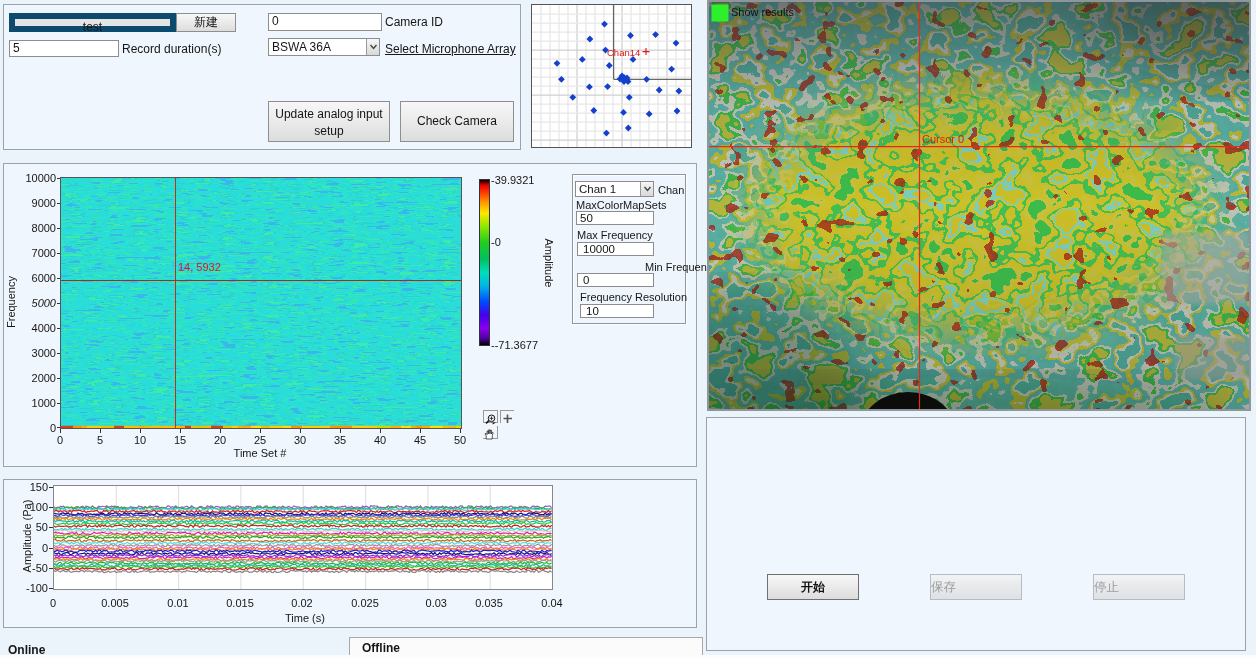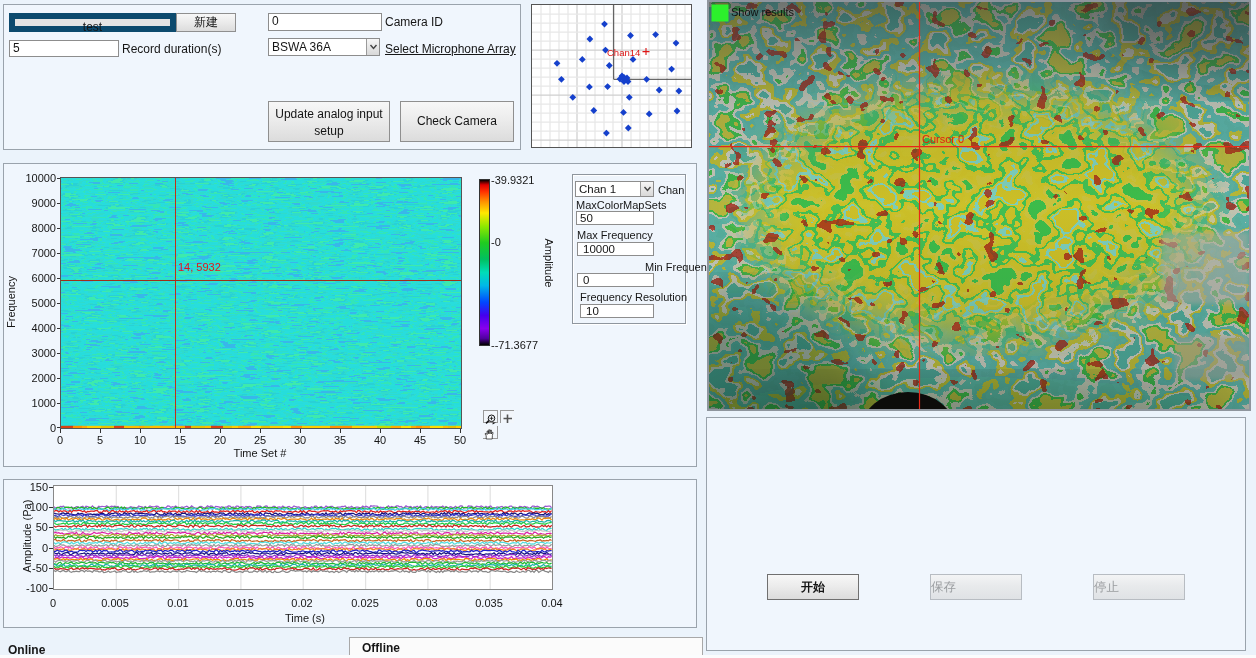--- a/index.html
+++ b/index.html
@@ -103,21 +103,21 @@
 </svg>
 </div>
 
 <div class="panel" style="left:3px;top:163px;width:694px;height:304px;"></div>
 
 <div class="lbl11" style="left:0px;top:172px;width:56px;text-align:right;">10000</div>
 <div class="lbl11" style="left:0px;top:197px;width:56px;text-align:right;">9000</div>
 <div class="lbl11" style="left:0px;top:222px;width:56px;text-align:right;">8000</div>
 <div class="lbl11" style="left:0px;top:247px;width:56px;text-align:right;">7000</div>
 <div class="lbl11" style="left:0px;top:272px;width:56px;text-align:right;">6000</div>
-<div class="lbl11" style="left:0px;top:297px;width:56px;text-align:right;">5000</div>
+<div class="lbl11" style="left:0px;top:297px;width:56px;text-align:right;font-style:italic;">5000</div>
 <div class="lbl11" style="left:0px;top:322px;width:56px;text-align:right;">4000</div>
 <div class="lbl11" style="left:0px;top:347px;width:56px;text-align:right;">3000</div>
 <div class="lbl11" style="left:0px;top:372px;width:56px;text-align:right;">2000</div>
 <div class="lbl11" style="left:0px;top:397px;width:56px;text-align:right;">1000</div>
 <div class="lbl11" style="left:0px;top:422px;width:56px;text-align:right;">0</div>
 <div class="abs" style="left:57px;top:178px;width:4px;height:1px;background:#333;"></div>
 <div class="abs" style="left:57px;top:203px;width:4px;height:1px;background:#333;"></div>
 <div class="abs" style="left:57px;top:228px;width:4px;height:1px;background:#333;"></div>
 <div class="abs" style="left:57px;top:253px;width:4px;height:1px;background:#333;"></div>
 <div class="abs" style="left:57px;top:278px;width:4px;height:1px;background:#333;"></div>
@@ -310,21 +310,21 @@
 <polyline points="0.0,81.9 1.6,83.3 3.2,82.8 4.8,83.4 6.4,82.4 8.0,82.9 9.6,82.9 11.2,83.2 12.8,83.7 14.4,83.7 16.0,82.5 17.6,82.0 19.2,83.5 20.8,83.2 22.4,82.7 24.0,82.3 25.6,83.4 27.2,82.2 28.8,81.9 30.4,83.0 32.0,82.0 33.6,83.1 35.2,82.4 36.8,82.2 38.4,82.7 40.0,82.7 41.6,83.1 43.2,82.8 44.8,83.2 46.4,82.6 48.0,84.0 49.6,83.7 51.2,84.0 52.8,82.9 54.4,82.7 56.0,83.4 57.6,82.2 59.2,82.6 60.8,81.8 62.4,83.3 64.0,84.0 65.6,83.7 67.2,83.4 68.8,82.3 70.4,83.3 72.0,83.9 73.6,82.6 75.2,83.2 76.8,82.3 78.4,83.8 80.0,83.4 81.6,84.1 83.2,83.3 84.8,83.0 86.4,82.2 88.0,82.0 89.6,82.8 91.2,83.2 92.8,82.7 94.4,82.9 96.0,83.9 97.6,83.5 99.2,82.7 100.8,82.0 102.4,82.1 104.0,83.9 105.6,82.0 107.2,83.1 108.8,82.3 110.4,83.4 112.0,83.4 113.6,83.7 115.2,82.2 116.8,82.9 118.4,81.8 120.0,83.1 121.6,83.8 123.2,83.7 124.8,83.3 126.4,83.2 128.0,82.8 129.6,83.4 131.2,82.6 132.8,82.1 134.4,81.8 136.0,82.0 137.6,83.4 139.2,82.1 140.8,83.2 142.4,82.0 144.0,82.0 145.6,84.0 147.2,82.6 148.8,84.0 150.4,83.9 152.0,82.2 153.6,82.4 155.2,83.5 156.8,82.3 158.4,83.2 160.0,82.8 161.6,83.4 163.2,82.7 164.8,83.2 166.4,82.5 168.0,83.0 169.6,82.1 171.2,81.8 172.8,83.8 174.4,83.2 176.0,82.7 177.6,84.0 179.2,84.0 180.8,84.1 182.4,83.9 184.0,83.4 185.6,82.5 187.2,83.1 188.8,83.7 190.4,83.7 192.0,82.0 193.6,83.2 195.2,82.0 196.8,81.8 198.4,81.9 200.0,82.1 201.6,83.5 203.2,82.3 204.8,83.9 206.4,81.9 208.0,83.9 209.6,83.3 211.2,82.7 212.8,82.2 214.4,83.5 216.0,83.7 217.6,83.8 219.2,83.0 220.8,83.8 222.4,82.1 224.0,82.3 225.6,82.0 227.2,81.8 228.8,83.1 230.4,83.1 232.0,83.8 233.6,82.9 235.2,82.8 236.8,82.6 238.4,81.8 240.0,83.4 241.6,82.4 243.2,83.6 244.8,83.5 246.4,83.4 248.0,83.9 249.6,82.8 251.2,82.1 252.8,82.6 254.4,82.4 256.0,83.6 257.6,83.9 259.2,81.8 260.8,84.0 262.4,84.1 264.0,83.6 265.6,82.2 267.2,83.7 268.8,83.9 270.4,83.6 272.0,82.7 273.6,82.9 275.2,82.1 276.8,82.3 278.4,83.4 280.0,83.0 281.6,83.8 283.2,82.9 284.8,82.0 286.4,83.6 288.0,83.3 289.6,81.8 291.2,82.1 292.8,82.9 294.4,82.3 296.0,83.7 297.6,83.5 299.2,83.7 300.8,83.4 302.4,82.1 304.0,82.6 305.6,83.8 307.2,82.1 308.8,82.4 310.4,83.5 312.0,82.0 313.6,83.7 315.2,84.0 316.8,82.6 318.4,83.1 320.0,83.5 321.6,81.9 323.2,83.9 324.8,83.1 326.4,83.8 328.0,82.9 329.6,82.9 331.2,84.0 332.8,83.5 334.4,83.9 336.0,82.6 337.6,82.4 339.2,83.1 340.8,83.4 342.4,83.2 344.0,82.7 345.6,82.9 347.2,83.0 348.8,83.1 350.4,82.5 352.0,82.6 353.6,81.9 355.2,83.6 356.8,84.0 358.4,84.0 360.0,83.5 361.6,84.0 363.2,83.9 364.8,83.6 366.4,82.7 368.0,82.4 369.6,83.2 371.2,83.9 372.8,82.4 374.4,82.0 376.0,83.5 377.6,83.6 379.2,82.3 380.8,83.3 382.4,83.4 384.0,82.7 385.6,82.4 387.2,83.9 388.8,82.9 390.4,82.5 392.0,83.0 393.6,83.4 395.2,82.0 396.8,83.6 398.4,83.4 400.0,84.0 401.6,83.7 403.2,82.0 404.8,83.8 406.4,84.1 408.0,83.0 409.6,83.3 411.2,83.7 412.8,83.5 414.4,83.9 416.0,82.5 417.6,82.1 419.2,82.7 420.8,81.8 422.4,82.7 424.0,83.0 425.6,83.5 427.2,83.9 428.8,82.2 430.4,82.8 432.0,81.8 433.6,82.2 435.2,82.9 436.8,83.7 438.4,83.8 440.0,83.9 441.6,83.4 443.2,82.4 444.8,83.1 446.4,82.4 448.0,81.8 449.6,83.5 451.2,83.0 452.8,83.3 454.4,84.1 456.0,83.3 457.6,82.4 459.2,82.0 460.8,82.3 462.4,82.1 464.0,82.0 465.6,82.7 467.2,83.8 468.8,82.5 470.4,82.4 472.0,84.1 473.6,81.8 475.2,82.1 476.8,82.6 478.4,83.8 480.0,82.9 481.6,83.5 483.2,82.4 484.8,81.8 486.4,83.3 488.0,82.4 489.6,83.7 491.2,81.9 492.8,82.6 494.4,81.8 496.0,82.1 497.6,82.5" fill="none" stroke="#cc2222" stroke-width="1.25"></polyline>
 <polyline points="0.0,84.4 1.6,85.5 3.2,84.3 4.8,85.3 6.4,85.9 8.0,84.9 9.6,84.5 11.2,85.6 12.8,85.6 14.4,84.2 16.0,85.8 17.6,86.4 19.2,85.3 20.8,85.7 22.4,85.1 24.0,85.5 25.6,85.5 27.2,84.3 28.8,84.7 30.4,85.9 32.0,84.3 33.6,85.4 35.2,84.9 36.8,85.4 38.4,86.2 40.0,84.3 41.6,85.1 43.2,85.0 44.8,85.8 46.4,85.9 48.0,84.7 49.6,86.5 51.2,86.4 52.8,85.9 54.4,85.1 56.0,86.4 57.6,85.8 59.2,85.5 60.8,85.0 62.4,86.5 64.0,86.0 65.6,85.7 67.2,85.9 68.8,84.5 70.4,85.0 72.0,84.7 73.6,86.2 75.2,86.3 76.8,85.9 78.4,84.2 80.0,86.1 81.6,85.2 83.2,86.4 84.8,86.0 86.4,85.4 88.0,85.7 89.6,84.6 91.2,85.0 92.8,85.5 94.4,84.3 96.0,86.3 97.6,85.9 99.2,85.8 100.8,85.8 102.4,85.2 104.0,84.9 105.6,85.8 107.2,85.2 108.8,84.9 110.4,86.1 112.0,86.2 113.6,85.2 115.2,85.8 116.8,86.3 118.4,85.2 120.0,85.1 121.6,85.3 123.2,85.7 124.8,84.5 126.4,85.5 128.0,86.2 129.6,85.5 131.2,85.8 132.8,84.3 134.4,84.9 136.0,85.4 137.6,85.5 139.2,85.6 140.8,85.6 142.4,86.5 144.0,85.2 145.6,84.3 147.2,85.6 148.8,84.8 150.4,85.1 152.0,85.8 153.6,86.0 155.2,85.3 156.8,86.2 158.4,85.3 160.0,85.2 161.6,85.9 163.2,84.8 164.8,85.6 166.4,85.6 168.0,86.5 169.6,84.6 171.2,84.5 172.8,85.5 174.4,86.4 176.0,86.4 177.6,84.6 179.2,85.0 180.8,85.8 182.4,86.3 184.0,85.9 185.6,85.4 187.2,85.8 188.8,86.4 190.4,84.8 192.0,85.0 193.6,84.8 195.2,86.4 196.8,86.1 198.4,86.2 200.0,84.8 201.6,85.4 203.2,86.0 204.8,85.0 206.4,84.5 208.0,85.8 209.6,85.8 211.2,84.2 212.8,86.5 214.4,85.4 216.0,84.9 217.6,86.3 219.2,86.5 220.8,85.1 222.4,86.3 224.0,86.3 225.6,86.1 227.2,85.4 228.8,84.6 230.4,85.5 232.0,86.4 233.6,86.3 235.2,85.6 236.8,84.2 238.4,84.6 240.0,84.6 241.6,85.3 243.2,84.6 244.8,84.9 246.4,84.5 248.0,85.1 249.6,85.5 251.2,85.0 252.8,86.1 254.4,84.6 256.0,85.0 257.6,86.1 259.2,84.8 260.8,85.3 262.4,85.4 264.0,85.9 265.6,85.0 267.2,84.3 268.8,85.4 270.4,85.0 272.0,85.6 273.6,84.9 275.2,86.3 276.8,85.6 278.4,85.5 280.0,86.5 281.6,85.5 283.2,85.2 284.8,86.5 286.4,85.8 288.0,85.0 289.6,84.4 291.2,85.1 292.8,86.4 294.4,84.4 296.0,84.3 297.6,85.4 299.2,84.8 300.8,85.9 302.4,84.2 304.0,85.7 305.6,84.5 307.2,85.4 308.8,85.7 310.4,84.9 312.0,85.6 313.6,86.4 315.2,85.0 316.8,85.7 318.4,84.9 320.0,85.7 321.6,84.9 323.2,84.7 324.8,85.9 326.4,84.8 328.0,85.8 329.6,85.6 331.2,84.4 332.8,85.0 334.4,85.7 336.0,85.4 337.6,85.0 339.2,85.2 340.8,84.4 342.4,84.7 344.0,85.3 345.6,86.2 347.2,85.8 348.8,84.3 350.4,85.7 352.0,85.1 353.6,85.6 355.2,86.4 356.8,84.5 358.4,86.2 360.0,86.3 361.6,86.3 363.2,84.3 364.8,85.4 366.4,84.8 368.0,84.2 369.6,84.6 371.2,84.8 372.8,86.0 374.4,84.4 376.0,86.1 377.6,84.4 379.2,84.8 380.8,85.6 382.4,86.4 384.0,85.1 385.6,86.3 387.2,84.6 388.8,86.4 390.4,84.8 392.0,85.1 393.6,84.6 395.2,84.4 396.8,85.8 398.4,84.9 400.0,85.7 401.6,84.2 403.2,85.2 404.8,86.1 406.4,85.9 408.0,85.5 409.6,85.9 411.2,86.1 412.8,86.2 414.4,84.6 416.0,84.6 417.6,86.1 419.2,85.2 420.8,85.1 422.4,85.0 424.0,86.1 425.6,84.6 427.2,84.4 428.8,85.7 430.4,85.6 432.0,85.3 433.6,86.4 435.2,86.1 436.8,84.8 438.4,84.4 440.0,85.0 441.6,85.4 443.2,84.6 444.8,85.2 446.4,85.4 448.0,85.7 449.6,85.1 451.2,85.2 452.8,86.2 454.4,86.4 456.0,85.5 457.6,85.7 459.2,86.4 460.8,86.4 462.4,84.7 464.0,85.8 465.6,86.3 467.2,86.0 468.8,85.1 470.4,85.8 472.0,86.0 473.6,84.3 475.2,84.4 476.8,86.0 478.4,84.9 480.0,86.4 481.6,84.5 483.2,84.3 484.8,86.4 486.4,85.2 488.0,84.5 489.6,84.4 491.2,85.4 492.8,85.6 494.4,86.4 496.0,84.9 497.6,86.3" fill="none" stroke="#888888" stroke-width="1.25"></polyline>
 </svg>
 </div>
 <div class="lbl11" style="left:33px;top:597px;width:40px;text-align:center;">0</div>
 <div class="lbl11" style="left:95px;top:597px;width:40px;text-align:center;">0.005</div>
 <div class="lbl11" style="left:158px;top:597px;width:40px;text-align:center;">0.01</div>
 <div class="lbl11" style="left:220px;top:597px;width:40px;text-align:center;">0.015</div>
 <div class="lbl11" style="left:282px;top:597px;width:40px;text-align:center;">0.02</div>
 <div class="lbl11" style="left:345px;top:597px;width:40px;text-align:center;">0.025</div>
-<div class="lbl11" style="left:407px;top:597px;width:40px;text-align:center;">0.03</div>
+<div class="lbl11" style="left:407px;top:597px;width:40px;text-align:right;">0.03</div>
 <div class="lbl11" style="left:469px;top:597px;width:40px;text-align:center;">0.035</div>
 <div class="lbl11" style="left:532px;top:597px;width:40px;text-align:center;">0.04</div>
 <div class="lbl11" style="left:255px;top:612px;width:100px;text-align:center;">Time (s)</div>
 
 <div class="abs" style="left:707px;top:0px;width:544px;height:411px;border:2px solid #8e959d;background:#b8bcb4;">
 <svg width="540" height="407">
 <defs>
 <filter id="cam1" x="0" y="0" width="100%" height="100%" color-interpolation-filters="sRGB">
 <feTurbulence type="fractalNoise" baseFrequency="0.030 0.036" numOctaves="3" seed="7"></feTurbulence>
 <feColorMatrix type="matrix" values="2.2 0 0 0 -0.6  2.2 0 0 0 -0.6  2.2 0 0 0 -0.6  0 0 0 0 1"></feColorMatrix>

